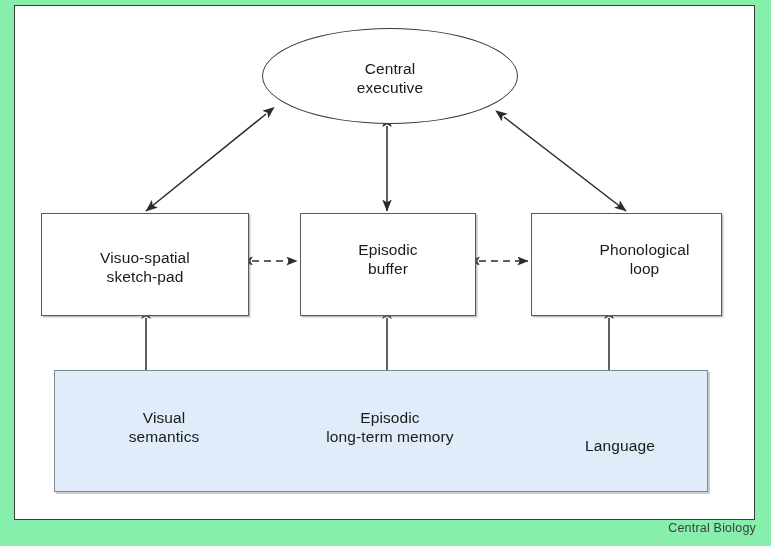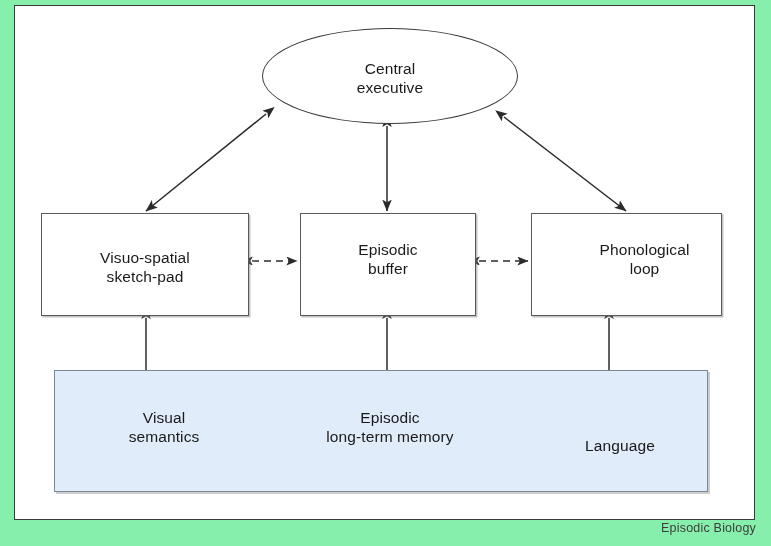--- a/index.html
+++ b/index.html
@@ -87,15 +87,15 @@
   <div class="node-label box-text" id="label-pl">Phonological
 loop</div>
 
   <div id="panel"></div>
   <div class="node-label" id="label-visual">Visual
 semantics</div>
   <div class="node-label" id="label-eltm">Episodic
 long-term memory</div>
   <div class="node-label" id="label-language">Language</div>
 
-  <div id="footer">Episodic Biology</div>
+  <div id="footer">Central Biology</div>
 
 </div>
 
 </body></html>

